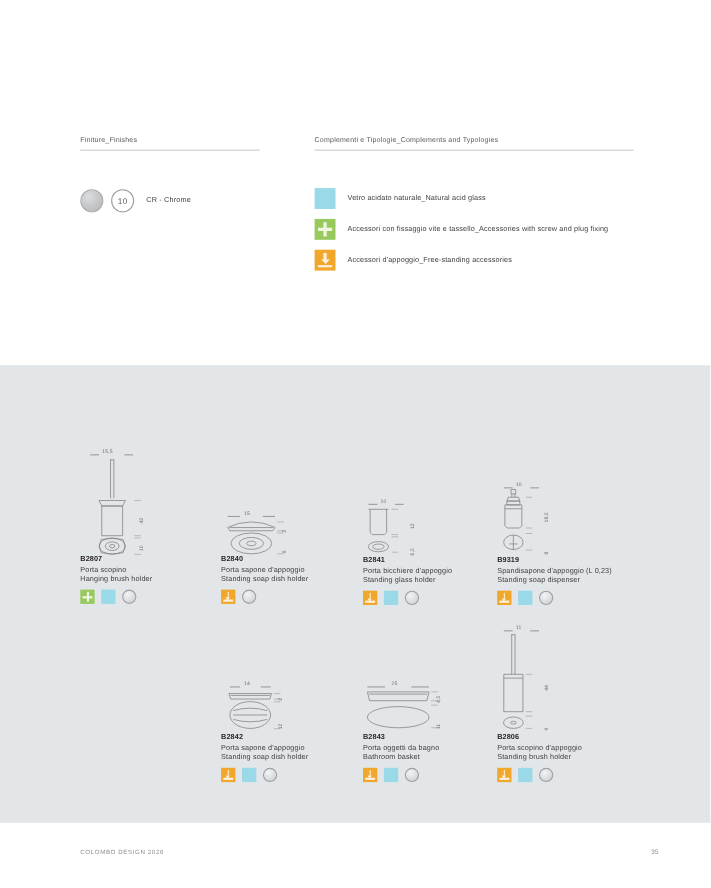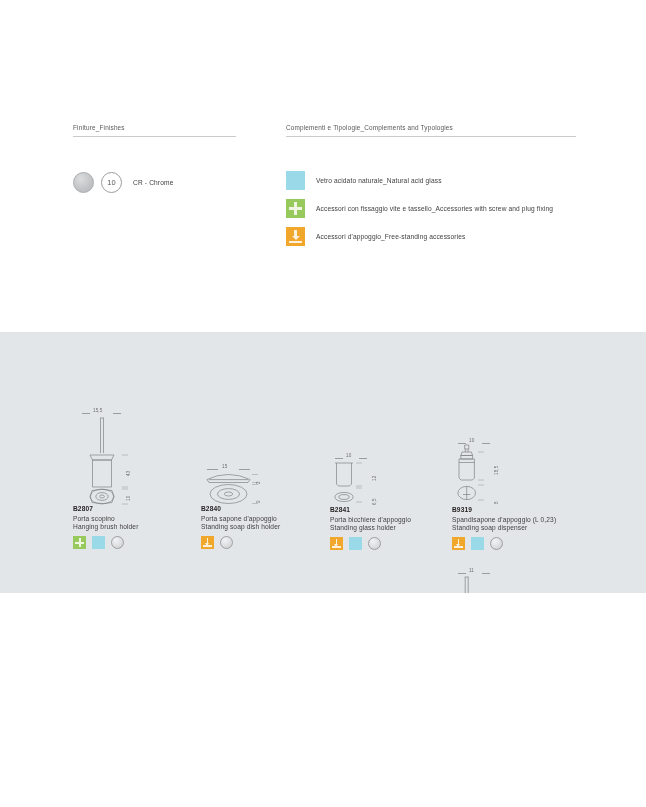--- a/index.html
+++ b/index.html
@@ -2,21 +2,21 @@
 <html><head>
 <meta charset="utf-8">
 <style>
   * { box-sizing: border-box; margin: 0; padding: 0; }
   html, body {
     width: 646px; height: 807px;
     background: #ffffff;
     font-family: "Liberation Sans", sans-serif;
     -webkit-font-smoothing: antialiased;
   }
-  .page { position: relative; width: 646px; height: 593px; overflow: hidden; background:#fff; }
+  .page { position: relative; width: 646px; height: 807px; overflow: hidden; background:#fff; }
 
   
   .legend-zone { position: absolute; left: 0; top: 0; width: 646px; height: 332px; }
 
   .col-finish { position: absolute; left: 73px; top: 124px; width: 163px; }
   .col-comp   { position: absolute; left: 286px; top: 124px; width: 290px; }
 
   .col-title {
     font-size: 6.4px; color: #58595b; letter-spacing: .18px;
     padding-bottom: 5px; white-space: nowrap;

